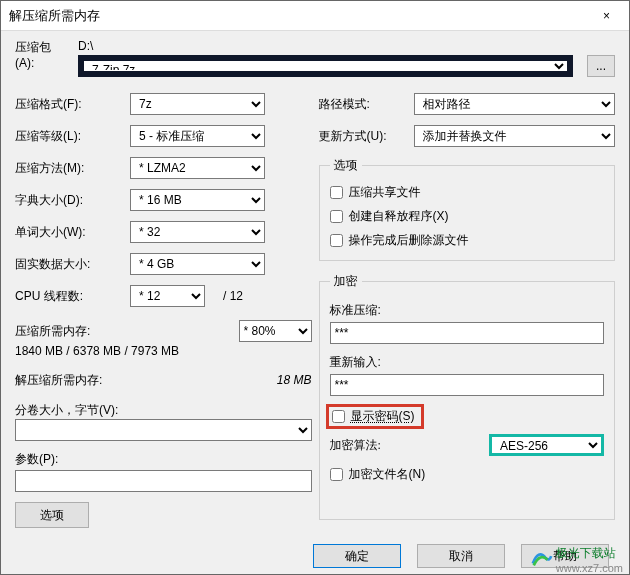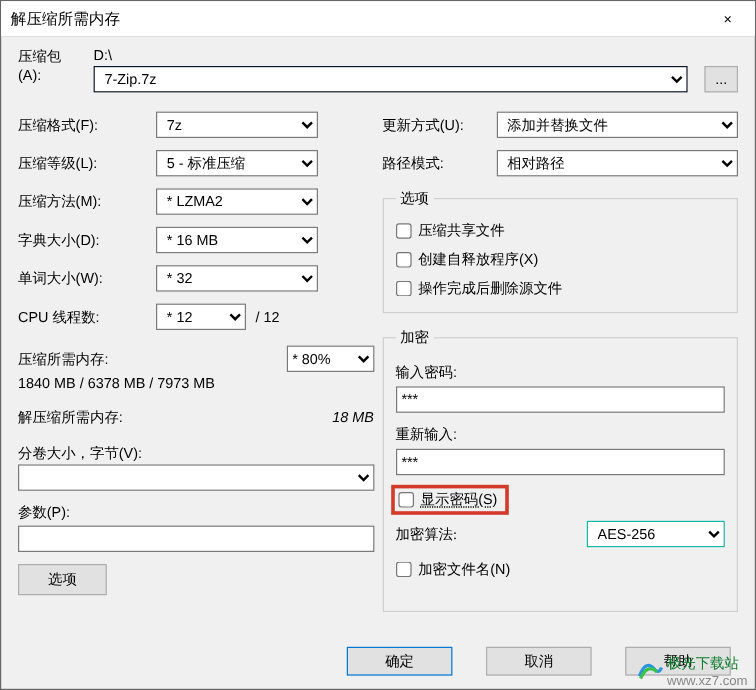--- a/index.html
+++ b/index.html
@@ -7,58 +7,58 @@
 .window { border: 1px solid #666; width: 630px; height: 575px; background: #f0f0f0; display: flex; flex-direction: column; }
 .titlebar { height: 30px; display: flex; align-items: center; justify-content: space-between; background: #fff; border-bottom: 1px solid #ddd; padding-left: 8px; }
 .title { font-size: 13px; }
 .close-btn { width: 45px; height: 30px; display: flex; align-items: center; justify-content: center; font-size: 16px; cursor: default; }
 .content { flex: 1; padding: 8px 14px 10px 14px; display: flex; flex-direction: column; position: relative; }
 
 .pathrow { display: flex; align-items: flex-start; gap: 8px; margin-bottom: 12px; }
 .pathrow .lbl { width: 55px; padding-top: 0; }
 .pathcol { flex: 1; }
 .pathcol .pth { font-size: 12px; margin-bottom: 2px; }
-.archive-select { width: 100%; height: 22px; border: 1px solid #0f172a; background: #fff; padding: 1px 4px; }
+.archive-select { width: 100%; height: 22px; border: 6px solid #0f172a; background: #fff; padding: 1px 4px; }
 .browse-btn { width: 28px; height: 22px; border: 1px solid #adadad; background: #e1e1e1; display: flex; align-items: center; justify-content: center; cursor: default; margin-left: 6px; align-self: flex-end; }
 
 .cols { display: flex; gap: 7px; flex: 1; }
 .col { flex: 1; display: flex; flex-direction: column; }
 
 .form-row { display: flex; align-items: center; height: 30px; margin-bottom: 2px; }
 .form-row .flabel { width: 115px; }
 .form-row select,
 .form-row input[type=text],
 .form-row input[type=password] { height: 22px; border: 1px solid #7a7a7a; background: #fff; padding: 1px 4px; }
 .form-row select { width: 135px; }
 .form-row .wide { flex: 1; }
-.threads-suffix { margin-left: 8px; width: 30px; text-align: left; }
+.threads-suffix { margin-left: 8px; width: 30px; text-align: right; }
 
 .mem-row { display: flex; align-items: center; height: 24px; }
 .mem-row .mlabel { flex: 1; }
 .mem-row select { width: 73px; height: 22px; border: 1px solid #7a7a7a; background: #fff; }
 .mem-val { margin-top: 1px; margin-bottom: 10px; }
 .right-val { text-align: right; font-style: italic; }
 
 fieldset { border: 1px solid #cfcfcf; margin: 4px 0 8px 0; padding: 6px 10px 8px 10px; }
 legend { padding: 0 4px; }
 .chk-row { display: flex; align-items: center; height: 24px; gap: 6px; }
 .chk-row input[type=checkbox] { width: 13px; height: 13px; margin: 0; }
 .enc-label { margin: 6px 0 3px 0; }
 .enc-input { width: 100%; height: 22px; border: 1px solid #7a7a7a; background: #fff; padding: 1px 4px; }
 .method-row { display: flex; align-items: center; margin-top: 6px; }
 .method-row .mlabel2 { flex: 1; font-family: Liberation Serif, serif; }
-.method-row select { width: 115px; height: 22px; border: 1px solid #14b8a6; background: #fff; padding: 1px 4px; }
+.method-row select { width: 115px; height: 22px; border: 3px solid #14b8a6; background: #fff; padding: 1px 4px; }
 .highlight-box { display: inline-flex; align-items: center; gap: 6px; border: 3px solid #d43a2a; padding: 1px 6px 1px 3px; margin-left: -4px; }
 .highlight-box input[type=checkbox]{ width:13px; height:13px; margin:0; }
 
 .vol-input { width: 100%; height: 22px; border: 1px solid #7a7a7a; background: #fff; padding: 1px 4px; }
 .params-input { width: 100%; height: 22px; border: 1px solid #7a7a7a; background: #fff; padding: 1px 4px; margin-top: 2px; }
 .opts-btn { margin-top: 10px; width: 74px; height: 26px; border: 1px solid #adadad; background: #e1e1e1; cursor: default; }
 
-.footer { height: 46px; display: flex; align-items: center; justify-content: flex-end; gap: 28px; padding-right: 20px; position: relative; }
+.footer { height: 46px; display: flex; align-items: center; justify-content: flex-end; gap: 16px; padding-right: 20px; position: relative; }
 .footer button { width: 88px; height: 24px; border: 1px solid #adadad; background: #e1e1e1; cursor: default; }
 .footer button.primary { border: 1px solid #0078d7; background: #e1e1e1; }
 .watermark { position: absolute; right: 6px; bottom: 0; display: flex; align-items: center; gap: 3px; font-size: 12px; color: #0a7d2a; pointer-events: none; }
 .watermark .wm2 { color: #888; font-size: 11px; }
 .wm-icon svg { width: 22px; height: 22px; }
 
 select { appearance: menulist; }
 .dotted { text-decoration: underline dotted; text-underline-offset: 2px; }
 </style>
 </head>
@@ -105,20 +105,24 @@
         </div>
         <div class="form-row">
           <div class="flabel">字典大小(D):</div>
           <select><option>* 16 MB</option></select>
         </div>
         <div class="form-row">
           <div class="flabel">单词大小(W):</div>
           <select><option>* 32</option></select>
         </div>
         <div class="form-row">
+          <div class="flabel">固实数据大小:</div>
+          <select><option>* 4 GB</option></select>
+        </div>
+        <div class="form-row">
           <div class="flabel">CPU 线程数:</div>
           <select style="width:75px"><option>* 12</option></select>
           <div class="threads-suffix">/ 12</div>
         </div>
 
         <div class="mem-row" style="margin-top:6px">
           <div class="mlabel">压缩所需内存:</div>
           <select><option>* 80%</option></select>
         </div>
         <div class="mem-val">1840 MB / 6378 MB / 7973 MB</div>
@@ -132,47 +136,47 @@
         <select class="vol-input"><option></option></select>
 
         <div style="margin-top:10px">参数(P):</div>
         <input class="params-input" type="text" value="" style="">
 
         <button class="opts-btn">选项</button>
       </div>
 
       <div class="col">
         <div class="form-row">
+          <div class="flabel" style="width:95px">路径模式:</div>
+          <select class="wide"><option>相对路径</option></select>
+        </div>
+        <div class="form-row">
           <div class="flabel" style="width:95px">更新方式(U):</div>
           <select class="wide"><option>添加并替换文件</option></select>
-        </div>
-        <div class="form-row">
-          <div class="flabel" style="width:95px">路径模式:</div>
-          <select class="wide"><option>相对路径</option></select>
         </div>
 
         <fieldset>
           <legend>选项</legend>
           <div class="chk-row">
             <input type="checkbox" style="">
             <span>压缩共享文件</span>
           </div>
           <div class="chk-row">
             <input type="checkbox" style="">
             <span>创建自释放程序(X)</span>
           </div>
           <div class="chk-row">
             <input type="checkbox" style="">
             <span>操作完成后删除源文件</span>
           </div>
         </fieldset>
 
         <fieldset style="flex:1">
           <legend>加密</legend>
-          <div class="enc-label">输入密码:</div>
+          <div class="enc-label">标准压缩:</div>
           <input class="enc-input" type="text" value="***" style="">
           <div class="enc-label" style="margin-top:10px">重新输入:</div>
           <input class="enc-input" type="text" value="***" style="">
 
           <div class="chk-row" style="margin-top:8px">
             <span class="highlight-box">
               <input type="checkbox" style="">
               <span class="dotted">显示密码(S)</span>
             </span>
           </div>

